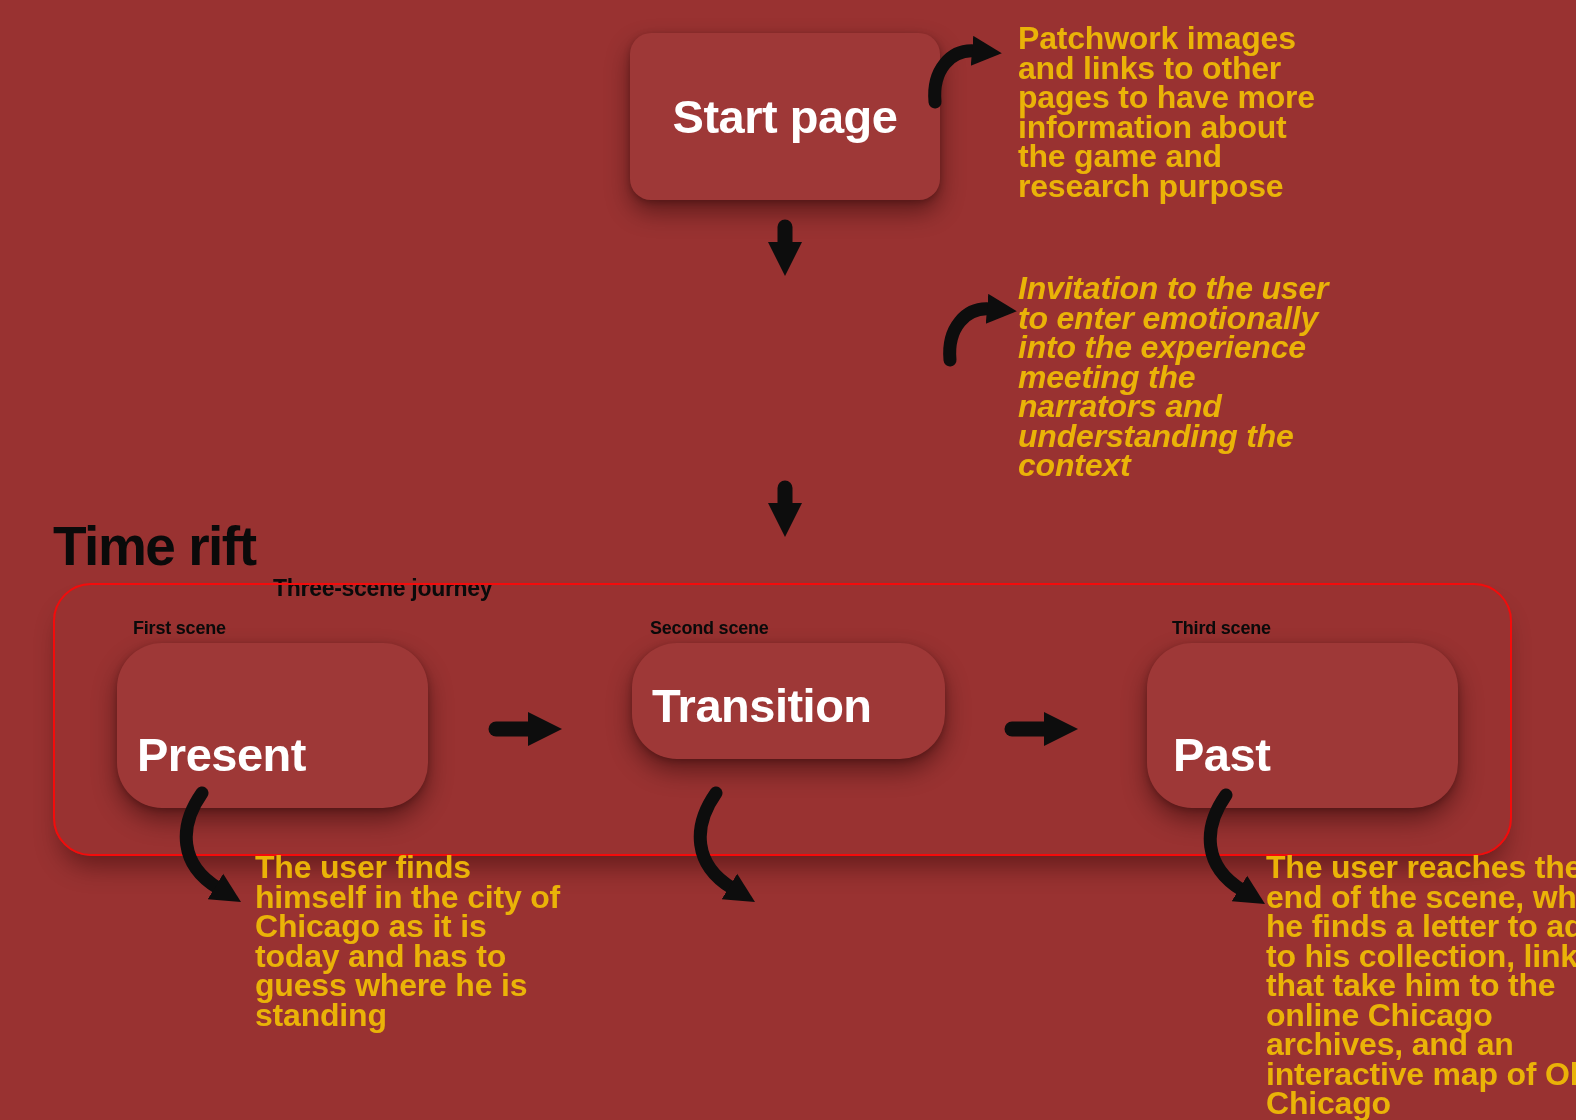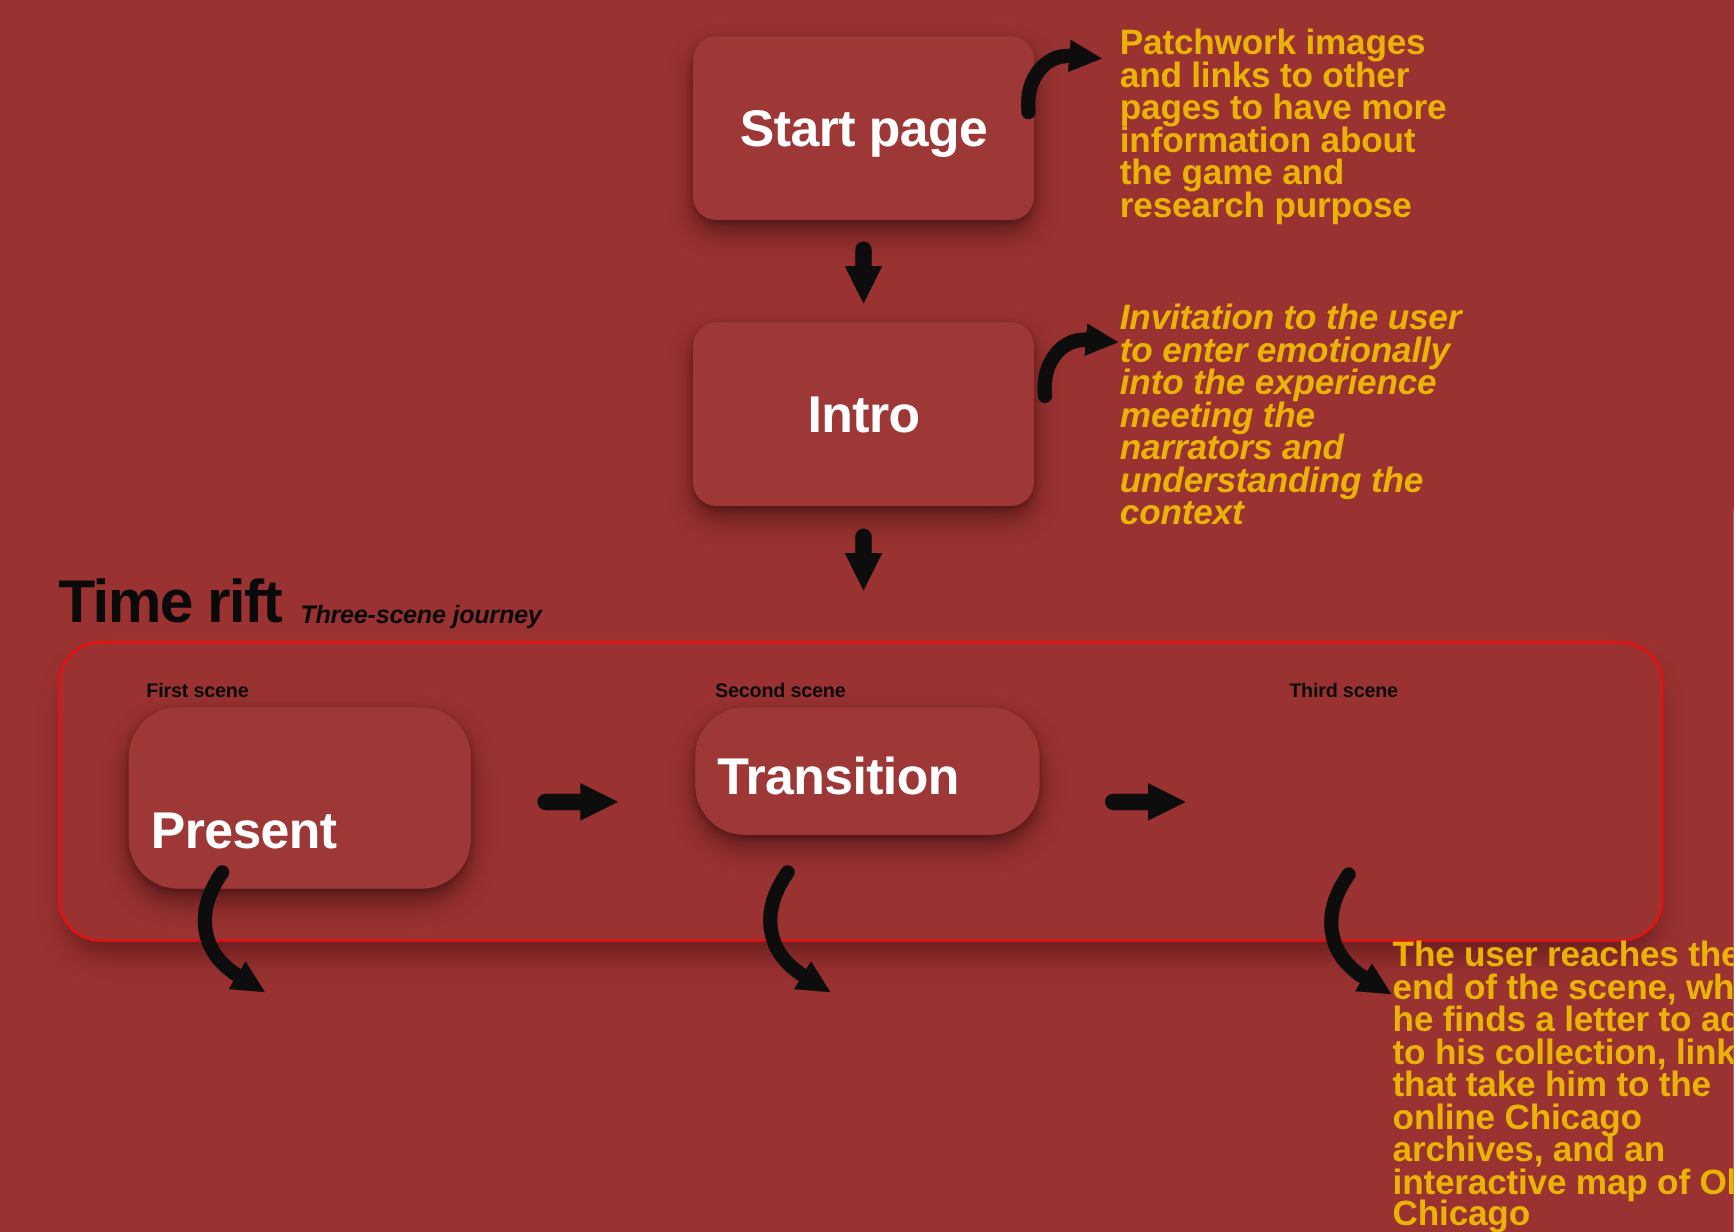--- a/index.html
+++ b/index.html
@@ -27,24 +27,23 @@
     color:#eab308; font-weight:bold;
     font-size:32px; line-height:29.5px; letter-spacing:-0.2px;
     white-space:pre-line; width:360px;
   }
   .timerift-title {
     position:absolute; left:53px; top:514px;
     color:#0a0a0a; font-weight:bold; font-size:55px; letter-spacing:-1.5px;
     white-space:nowrap;
   }
   .timerift-subtitle {
-    position:absolute; left:273px; top:545px;
+    position:absolute; left:273px; top:575px;
     color:#0a0a0a; font-weight:bold; font-size:23px; letter-spacing:-0.3px;
     white-space:nowrap;
-    font-style:italic;
   }
   .frame {
     position:absolute; left:53px; top:583px; width:1459px; height:273px;
     border:2.5px solid #f40b0b; border-radius:38px;
     box-shadow: 0 18px 26px -8px rgba(35,0,0,0.45);
     box-sizing:border-box;
   }
   .scene-tag {
     position:absolute;
     color:#0a0a0a; font-weight:bold; font-size:18px; letter-spacing:-0.2px;
@@ -77,23 +76,20 @@
 and links to other
 pages to have more
 information about
 the game and
 research purpose</div>
 
   <svg class="arrow" style="left:759px; top:218px;" width="52" height="64">
     <line x1="26" y1="9" x2="26" y2="27" stroke="#0d0d0d" stroke-width="15" stroke-linecap="round" marker-end="url(#head)"></line>
   </svg>
 
-  <div class="node node-center" style="left:630px; top:293px; width:310px; height:167px;">
-    <span class="node-title">Intro</span>
-  </div>
 
   <svg class="arrow" style="left:940px; top:294px;" width="85" height="75">
     <path d="M10,66 C7,34 26,13 50,15" fill="none" stroke="#0d0d0d" stroke-width="13" stroke-linecap="round" marker-end="url(#head)"></path>
   </svg>
 
   <div class="annotation" style="left:1018px; top:274px;font-style:italic;">Invitation to the user
 to enter emotionally
 into the experience
 meeting the
 narrators and
@@ -122,31 +118,40 @@
   </svg>
 
   <div class="node" style="left:632px; top:643px; width:313px; height:116px;">
     <span class="node-title scene-title">Transition</span>
   </div>
 
   <svg class="arrow" style="left:1003px; top:703px;" width="84" height="52">
     <line x1="9" y1="26" x2="44" y2="26" stroke="#0d0d0d" stroke-width="15" stroke-linecap="round" marker-end="url(#head)"></line>
   </svg>
 
+  <div class="node" style="left:1147px; top:643px; width:311px; height:165px;">
+    <span class="node-title scene-title" style="left:26px;">Past</span>
+  </div>
 
   <svg class="arrow" style="left:168px; top:785px;" width="85" height="125">
     <path d="M34,8 C10,42 12,80 50,103" fill="none" stroke="#0d0d0d" stroke-width="13" stroke-linecap="round" marker-end="url(#head)"></path>
   </svg>
   <svg class="arrow" style="left:682px; top:785px;" width="85" height="125">
     <path d="M34,8 C10,42 12,80 50,103" fill="none" stroke="#0d0d0d" stroke-width="13" stroke-linecap="round" marker-end="url(#head)"></path>
   </svg>
   <svg class="arrow" style="left:1192px; top:787px;" width="85" height="125">
     <path d="M34,8 C10,42 12,80 50,103" fill="none" stroke="#0d0d0d" stroke-width="13" stroke-linecap="round" marker-end="url(#head)"></path>
   </svg>
 
+  <div class="annotation" style="left:255px; top:853px;">The user finds
+himself in the city of
+Chicago as it is
+today and has to
+guess where he is
+standing</div>
   <div class="annotation" style="left:1266px; top:853px;">The user reaches the
 end of the scene, where
 he finds a letter to add
 to his collection, links
 that take him to the
 online Chicago
 archives, and an
 interactive map of Old
 Chicago</div>
 

